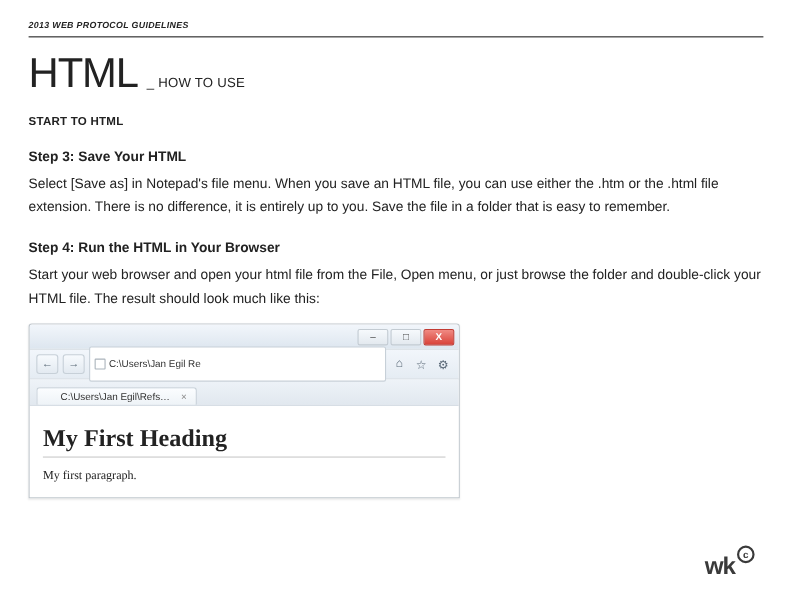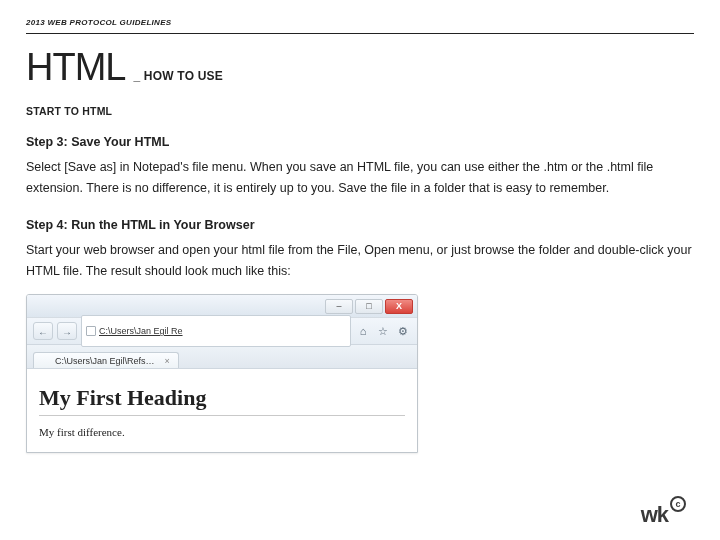--- a/index.html
+++ b/index.html
@@ -2,32 +2,32 @@
 <html><head>
 <meta charset="utf-8">
 <style>
   * { box-sizing: border-box; margin: 0; padding: 0; }
   html, body { width: 720px; height: 540px; font-family: "Segoe UI", Arial, sans-serif; color: #222; background: #fff; }
   .page { padding: 18px 26px 10px 26px; position: relative; height: 540px; }
   .topline { font-size: 8px; letter-spacing: 0.3px; color: #222; font-weight: 600; font-style: italic; }
   .hr { border: none; border-top: 1px solid #222; margin-top: 6px; }
   .titlewrap { display: flex; align-items: baseline; gap: 8px; margin-top: 12px; }
   .big { font-size: 38px; font-weight: 400; letter-spacing: -1px; }
-  .sub { font-size: 12px; font-weight: 700; letter-spacing: 0.2px; }
+  .sub { font-size: 12px; font-weight: 400; letter-spacing: 0.2px; }
   .section { font-size: 10.5px; font-weight: 700; margin-top: 16px; letter-spacing: 0.2px; }
   .step { font-size: 12.5px; font-weight: 700; margin-top: 18px; }
   .body { font-size: 12.5px; line-height: 1.7; margin-top: 8px; color: #222; font-weight: 400; }
   
   .browser { margin-top: 12px; width: 392px; border: 1px solid #bfc6cc; border-radius: 3px 3px 0 0; overflow: hidden; box-shadow: 0 1px 2px rgba(0,0,0,0.08); }
   .bw-titlebar { height: 22px; background: linear-gradient(#f2f6fb, #dde6ef); display: flex; align-items: center; justify-content: flex-end; padding: 0 4px; gap: 2px; }
   .tb-btn { width: 28px; height: 15px; border-radius: 2px; display: flex; align-items: center; justify-content: center; font-size: 9px; color: #444; background: linear-gradient(#f6f9fc,#e3e9ef); border: 1px solid #c3cbd2; }
   .tb-close { background: linear-gradient(#f08a83,#d9433a); color: #fff; border-color: #c23b33; font-weight: 700; }
   .bw-toolbar { height: 28px; background: linear-gradient(#f2f6fb,#e5ecf3); border-top: 1px solid #d5dce3; border-bottom: 1px solid #cfd7df; display: flex; align-items: center; gap: 4px; padding: 0 6px; }
   .nav-btn { width: 20px; height: 18px; background: linear-gradient(#f7fafd,#e3eaf1); border: 1px solid #c7d0d8; border-radius: 3px; display: flex; align-items: center; justify-content: center; color: #5b6a78; font-size: 10px; }
-  .addr { flex: 1; height: 18px; background: #fff; border: 1px solid #c7d0d8; border-radius: 2px; display: flex; align-items: center; padding: 15px 4px; gap: 3px; font-size: 9px; color: #333; overflow: hidden; white-space: nowrap; text-decoration: underline; }
+  .addr { flex: 1; height: 18px; background: #fff; border: 1px solid #c7d0d8; border-radius: 2px; display: flex; align-items: center; padding: 15px 4px; gap: 3px; font-size: 9px; color: #333; overflow: hidden; white-space: nowrap; }
   .addr .fav { width: 10px; height: 10px; background: #fff; border: 1px solid #aab3bb; border-radius: 1px; }
   .tb-icons { display: flex; gap: 4px; }
   .tb-ic { width: 16px; height: 16px; display: flex; align-items: center; justify-content: center; color: #5b6a78; font-size: 11px; }
   .bw-tabs { height: 24px; background: linear-gradient(#eef3f8,#e1e8ef); display: flex; align-items: flex-end; padding: 0 6px; border-bottom: 1px solid #cfd7df; }
   .tab { height: 16px; background: linear-gradient(#fbfdff,#eef3f7); border: 1px solid #c7d0d8; border-bottom: none; border-radius: 3px 3px 0 0; padding: 0 8px; display: flex; align-items: center; gap: 4px; font-size: 9px; color: #333; }
   .tab .x { margin-left: 6px; color: #888; font-size: 9px; }
   .bw-content { background: #fff; padding: 10px 12px 14px 12px; }
   .h1 { font-family: "Times New Roman", serif; font-size: 22px; font-weight: 700; margin: 6px 0 4px 0; }
   .chr { border: none; border-top: 1px solid #c9c9c9; margin: 4px 0 10px 0; }
   .p { font-family: "Times New Roman", serif; font-size: 11px; }
@@ -80,21 +80,21 @@
     <div class="bw-tabs">
       <div class="tab">
         <span class="fav" style="width:9px;height:9px;"></span>
         <span>C:\Users\Jan Egil\Refs…</span>
         <span class="x">×</span>
       </div>
     </div>
     <div class="bw-content">
       <div class="h1">My First Heading</div>
       <hr class="chr">
-      <div class="p">My first difference.</div>
+      <div class="p">My first paragraph.</div>
     </div>
   </div>
 
   <div class="logo">
     <span class="wk">wk</span>
     <span class="copy">c</span>
   </div>
 </div>
 
 </body></html>

